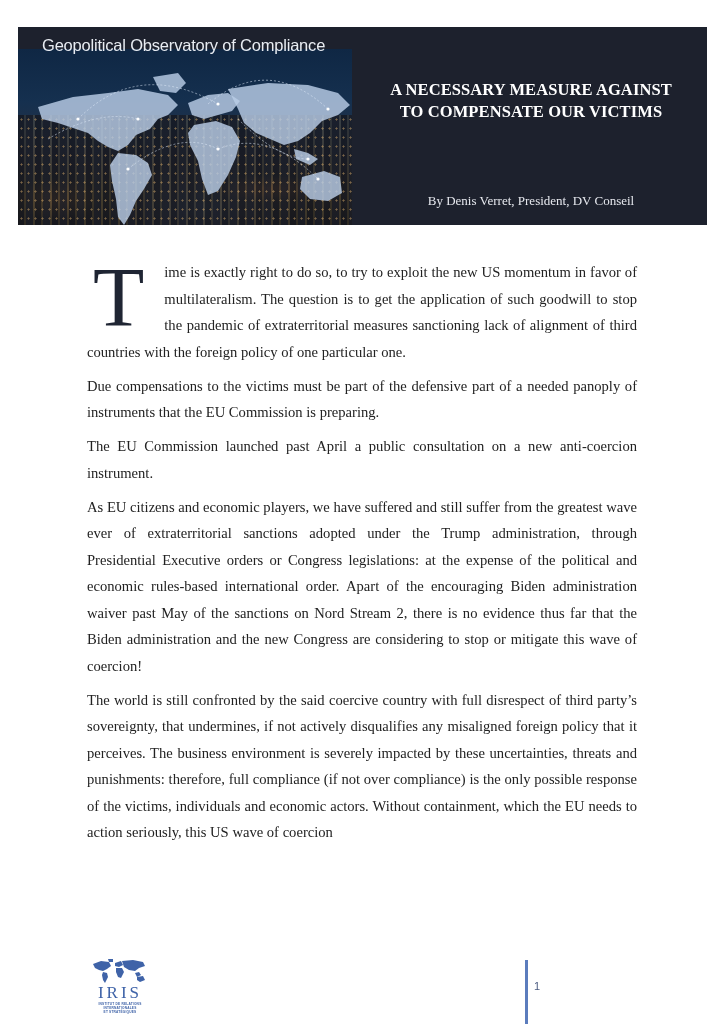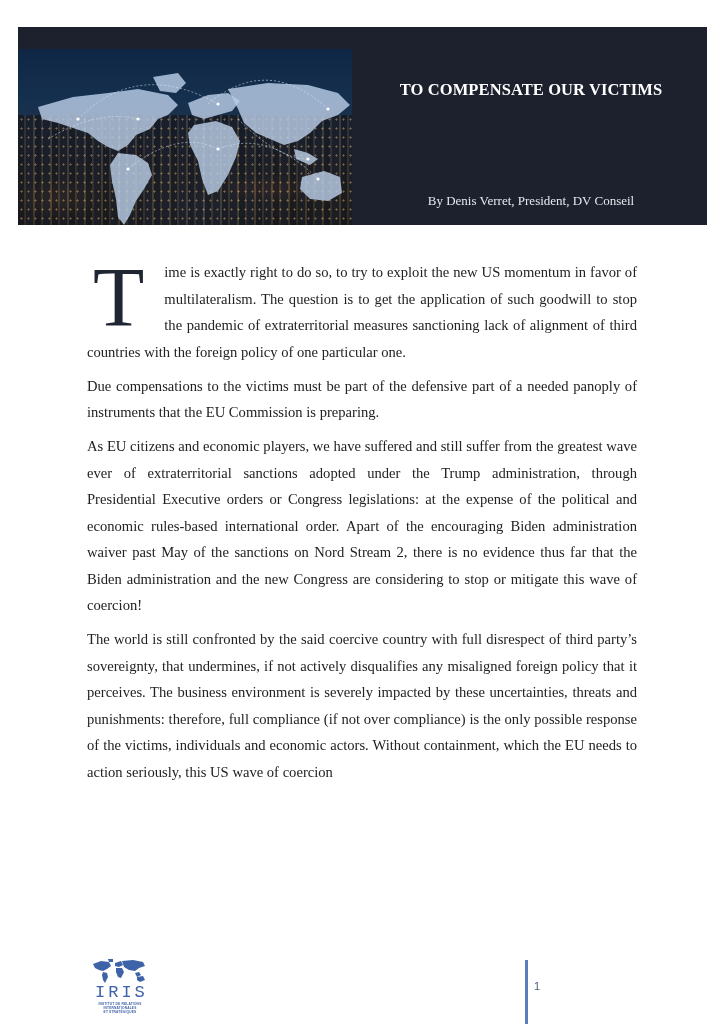--- a/index.html
+++ b/index.html
@@ -29,21 +29,21 @@
     .banner-title { position: absolute; left: 348px; top: 52px; width: 330px; text-align: center; color: #ffffff; font-weight: bold; font-size: 16.5px; line-height: 22px; letter-spacing: 0.1px; }
     .banner-title div { white-space: nowrap; }
     .banner-byline { position: absolute; left: 348px; top: 150px; width: 330px; text-align: center; color: #e6e8ee; font-size: 13px; margin-top: 16px; }
 
     .article { position: absolute; left: 87px; top: 259px; width: 550px; color: #222222; font-size: 14.6px; line-height: 26.5px; text-align: justify; }
     .article p { margin: 0 0 7.5px 0; }
     .drop-cap { float: left; font-size: 84px; line-height: 62px; height: 66px; margin: 8px 20px 0 6px; color: #1f2533; font-family: "Liberation Serif", serif; }
 
     .footer-logo { position: absolute; left: 91px; top: 958px; width: 56px; height: 58px; }
     .logo-map { position: absolute; left: 0; top: 0; width: 56px; height: 26px; }
-    .logo-word { position: absolute; left: 4px; top: 25px; width: 50px; text-align: center; color: #3f63a8; font-family: Liberation Mono, monospace; font-size: 17px; letter-spacing: 3px; font-weight: normal; }
+    .logo-word { position: absolute; left: 4px; top: 25px; width: 50px; text-align: center; color: #3f63a8; font-family: Liberation Serif, serif; font-size: 17px; letter-spacing: 3px; font-weight: normal; }
     .logo-sub { position: absolute; left: 2px; top: 44px; width: 54px; text-align: center; color: #3f63a8; font-family: "Liberation Sans", sans-serif; font-size: 3.2px; line-height: 4px; font-weight: bold; letter-spacing: 0.2px; }
 
     .page-rule { position: absolute; left: 525px; top: 960px; width: 3px; height: 64px; background: #5b7cbd; }
     .page-number { position: absolute; left: 534px; top: 980px; font-family: "Liberation Sans", sans-serif; font-size: 11px; color: #4a5a80; }
   </style>
 </head>
 <body>
 
 <div class="banner">
   <div class="banner-image">
@@ -81,29 +81,32 @@
         <circle cx="200" cy="55" r="1.6"></circle>
         <circle cx="310" cy="60" r="1.6"></circle>
         <circle cx="110" cy="120" r="1.6"></circle>
         <circle cx="200" cy="100" r="1.6"></circle>
         <circle cx="300" cy="130" r="1.6"></circle>
         <circle cx="120" cy="70" r="1.6"></circle>
         <circle cx="290" cy="110" r="1.6"></circle>
       </g>
     </svg>
   </div>
+  <div class="banner-series">Geopolitical Observatory of Compliance</div>
   <div class="banner-title">
+    <div>A NECESSARY MEASURE AGAINST</div>
     <div>TO COMPENSATE OUR VICTIMS</div>
   </div>
   <div class="banner-byline">By Denis Verret, President, DV Conseil</div>
 </div>
 
 <div class="article">
   <p><span class="drop-cap">T</span><span>ime is exactly right to do so, to try to exploit the new US momentum in favor of multilateralism. The question is to get the application of such goodwill to stop the pandemic of extraterritorial measures sanctioning lack of alignment of third countries with the foreign policy of one particular one.</span></p>
   <p>Due compensations to the victims must be part of the defensive part of a needed panoply of instruments that the EU Commission is preparing.</p>
+  <p>The EU Commission launched past April a public consultation on a new anti-coercion instrument.</p>
   <p>As EU citizens and economic players, we have suffered and still suffer from the greatest wave ever of extraterritorial sanctions adopted under the Trump administration, through Presidential Executive orders or Congress legislations: at the expense of the political and economic rules-based international order.  Apart of the encouraging Biden administration waiver past May of the sanctions on Nord Stream 2, there is no evidence thus far that the Biden administration and the new Congress are considering to stop or mitigate this wave of coercion!</p>
   <p>The world is still confronted by the said coercive country with full disrespect of third party’s sovereignty, that undermines, if not actively disqualifies any misaligned foreign policy that it perceives. The business environment is severely impacted by these uncertainties, threats and punishments: therefore, full compliance (if not over compliance) is the only possible response of the victims, individuals and economic actors. Without containment, which the EU needs to action seriously, this US wave of coercion</p>
 </div>
 
 <div class="footer-logo">
   <svg class="logo-map" viewBox="0 0 56 26">
     <g fill="#3f63a8">
       <path d="M2 6 L10 3 L18 4 L20 8 L16 11 L12 13 L8 12 L4 10 Z"></path>
       <path d="M17 1 L22 1 L22 4 L18 4 Z"></path>
       <path d="M12 14 L16 15 L17 19 L14 25 L12 22 L11 17 Z"></path>

